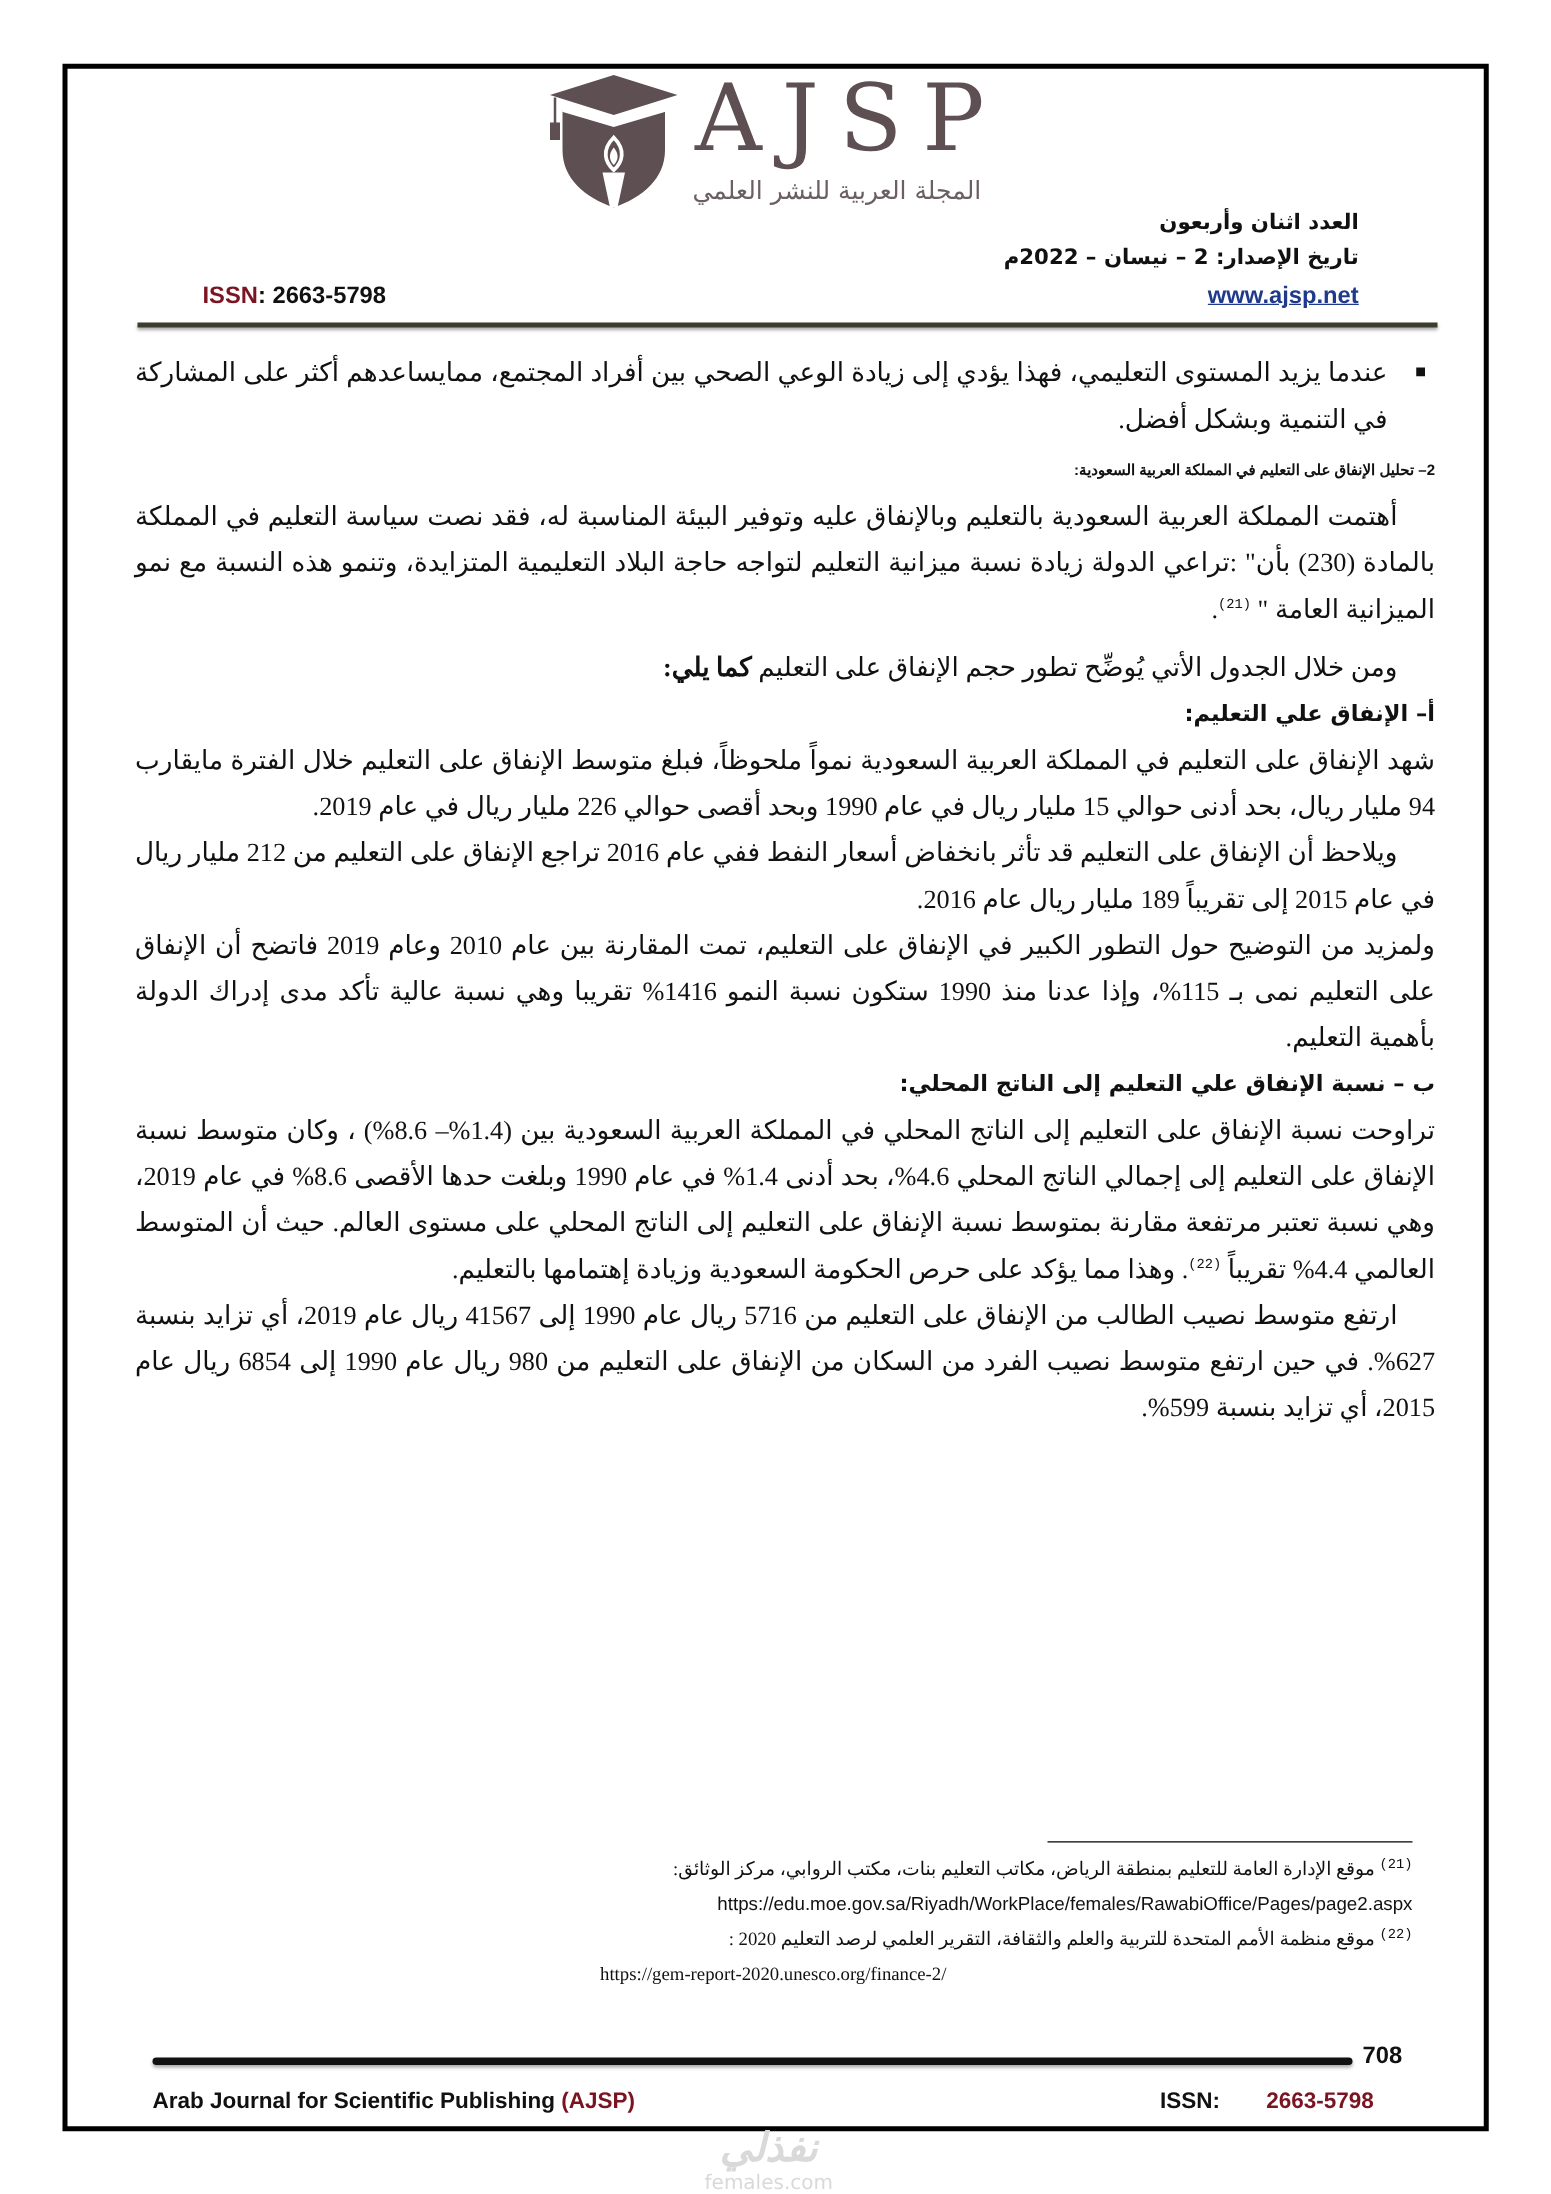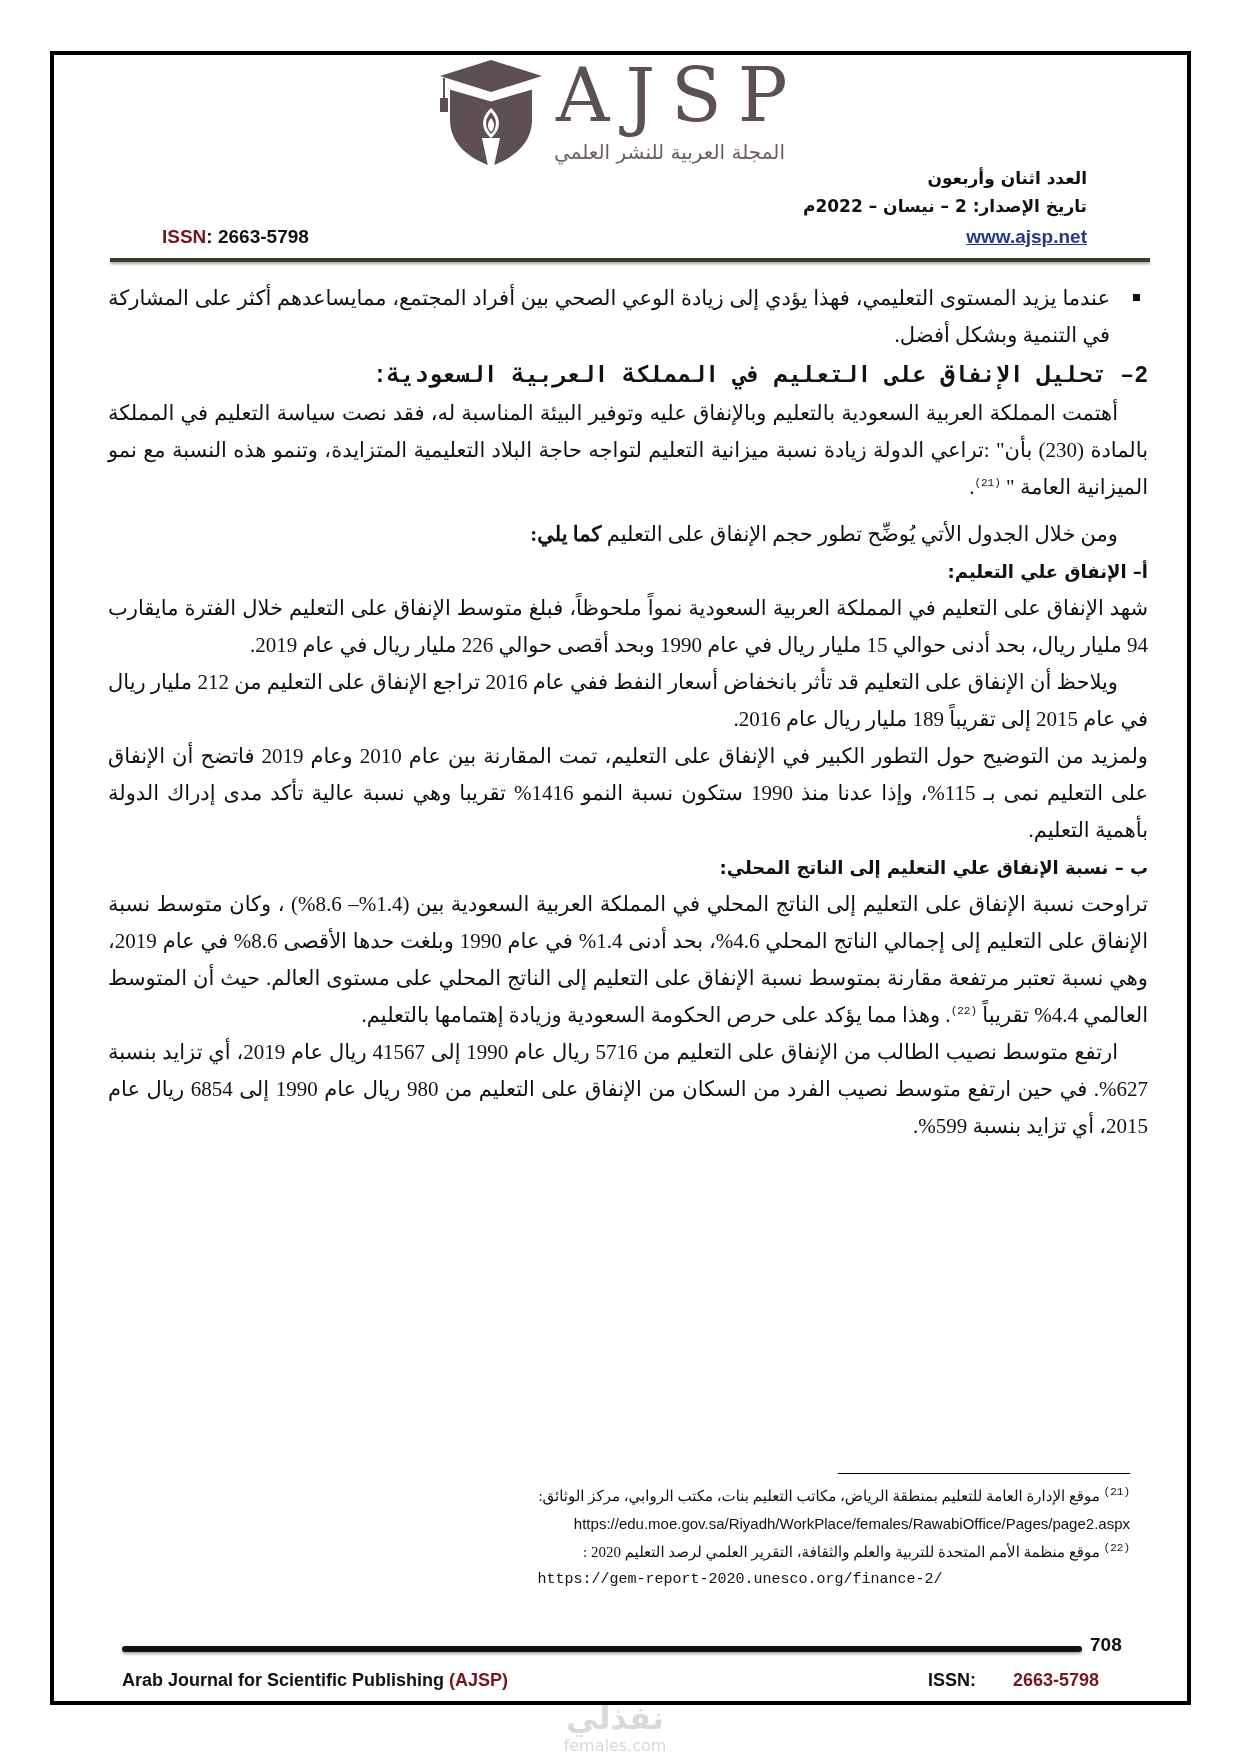--- a/index.html
+++ b/index.html
@@ -31,48 +31,48 @@
               background: #3d3d2e; box-shadow: 0 2px 3px rgba(0,0,0,0.35); }
 
   
   .content { position: absolute; left: 108px; top: 280px; width: 1040px; direction: rtl;
              font-family: "Liberation Serif", "DejaVu Serif", serif; font-size: 21px; line-height: 37px;
              text-align: justify; }
   .content p { margin: 0; }
   .bullet-row { display: flex; direction: rtl; }
   .bullet { width: 14px; flex: 0 0 14px; margin-left: 16px; margin-right: 8px; position: relative; }
   .bullet::before { content: ""; position: absolute; top: 14px; right: 0; width: 7px; height: 7px; background: #111; }
-  .h2 { font-weight: bold; font-family: Liberation Mono, monospace; font-size: 23px; margin-top: 4px !important; }
+  .h2 { font-weight: bold; font-family: Liberation Sans, sans-serif; font-size: 12px; margin-top: 4px !important; }
   .h3 { font-weight: bold; font-family: "DejaVu Sans", sans-serif; font-size: 18px; }
   .indent { text-indent: 30px; }
   .sup { font-size: 11px; vertical-align: super; line-height: 0; font-family: Liberation Mono, monospace; }
   .gap { height: 10px; }
 
   
   .fn-rule { position: absolute; left: 838px; top: 1473px; width: 292px; height: 1px; background: #000; }
   .footnotes { position: absolute; left: 480px; top: 1482px; width: 650px; direction: rtl;
                font-family: "Liberation Serif", serif; font-size: 15px; line-height: 28px; }
   .fn-url { direction: ltr; text-align: right; font-family: "Liberation Sans", sans-serif; font-size: 15px; }
-  .fn-url2 { direction: ltr; text-align: center; padding-right: 130px; font-family: Liberation Mono, monospace; font-size: 15px; }
+  .fn-url2 { direction: ltr; text-align: left; padding-right: 130px; font-family: Liberation Serif, serif; font-size: 15px; }
 
   
   .ftr-rule { position: absolute; left: 122px; top: 1646px; width: 960px; height: 6px; background: #111;
               border-radius: 3px; box-shadow: 0 2px 3px rgba(0,0,0,0.35); }
   .page-num { position: absolute; left: 1090px; top: 1634px; font-family: "Liberation Sans", sans-serif;
               font-weight: bold; font-size: 19px; }
   .ftr-journal { position: absolute; left: 122px; top: 1670px; font-family: "Liberation Sans", sans-serif;
                  font-weight: bold; font-size: 18px; }
   .ftr-acr { color: #7a1420; }
   .ftr-issn { position: absolute; left: 928px; top: 1670px; font-family: "Liberation Sans", sans-serif;
               font-weight: bold; font-size: 18px; }
   .ftr-issn .num { color: #7a1420; margin-left: 32px; }
 
   .watermark { position: absolute; left: 540px; top: 1700px; width: 150px; text-align: center;
                color: #d9d9d9; font-family: "DejaVu Sans", sans-serif; }
-  .watermark .wm-ar { font-size: 32px; font-weight: bold; line-height: 36px; direction: rtl; }
+  .watermark .wm-ar { font-size: 32px; font-weight: bold; line-height: 36px; direction: rtl; font-style: italic; }
   .watermark .wm-en { font-size: 16px; }
 </style>
 </head>
 <body>
 
 <div class="frame"></div>
 
 <div class="logo">
   <svg class="logo-shield" viewBox="0 0 110 110">
     <path d="M14 30 L55 42 L96 30 L96 62 C96 85 78 100 55 108 C32 100 14 85 14 62 Z" fill="#5d4f52"></path>

